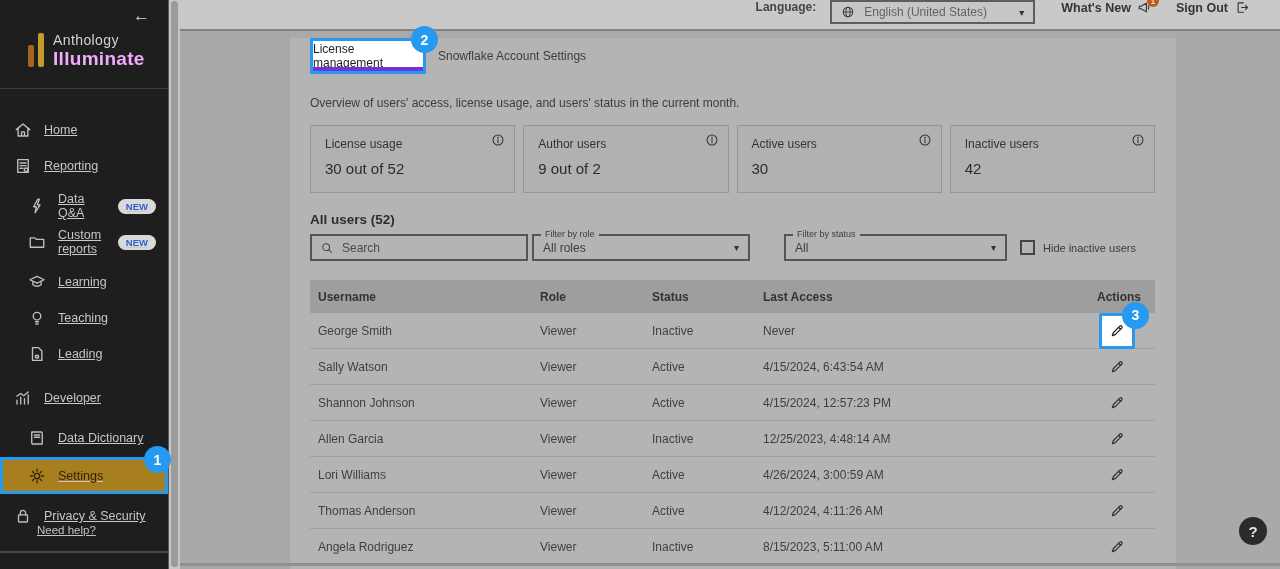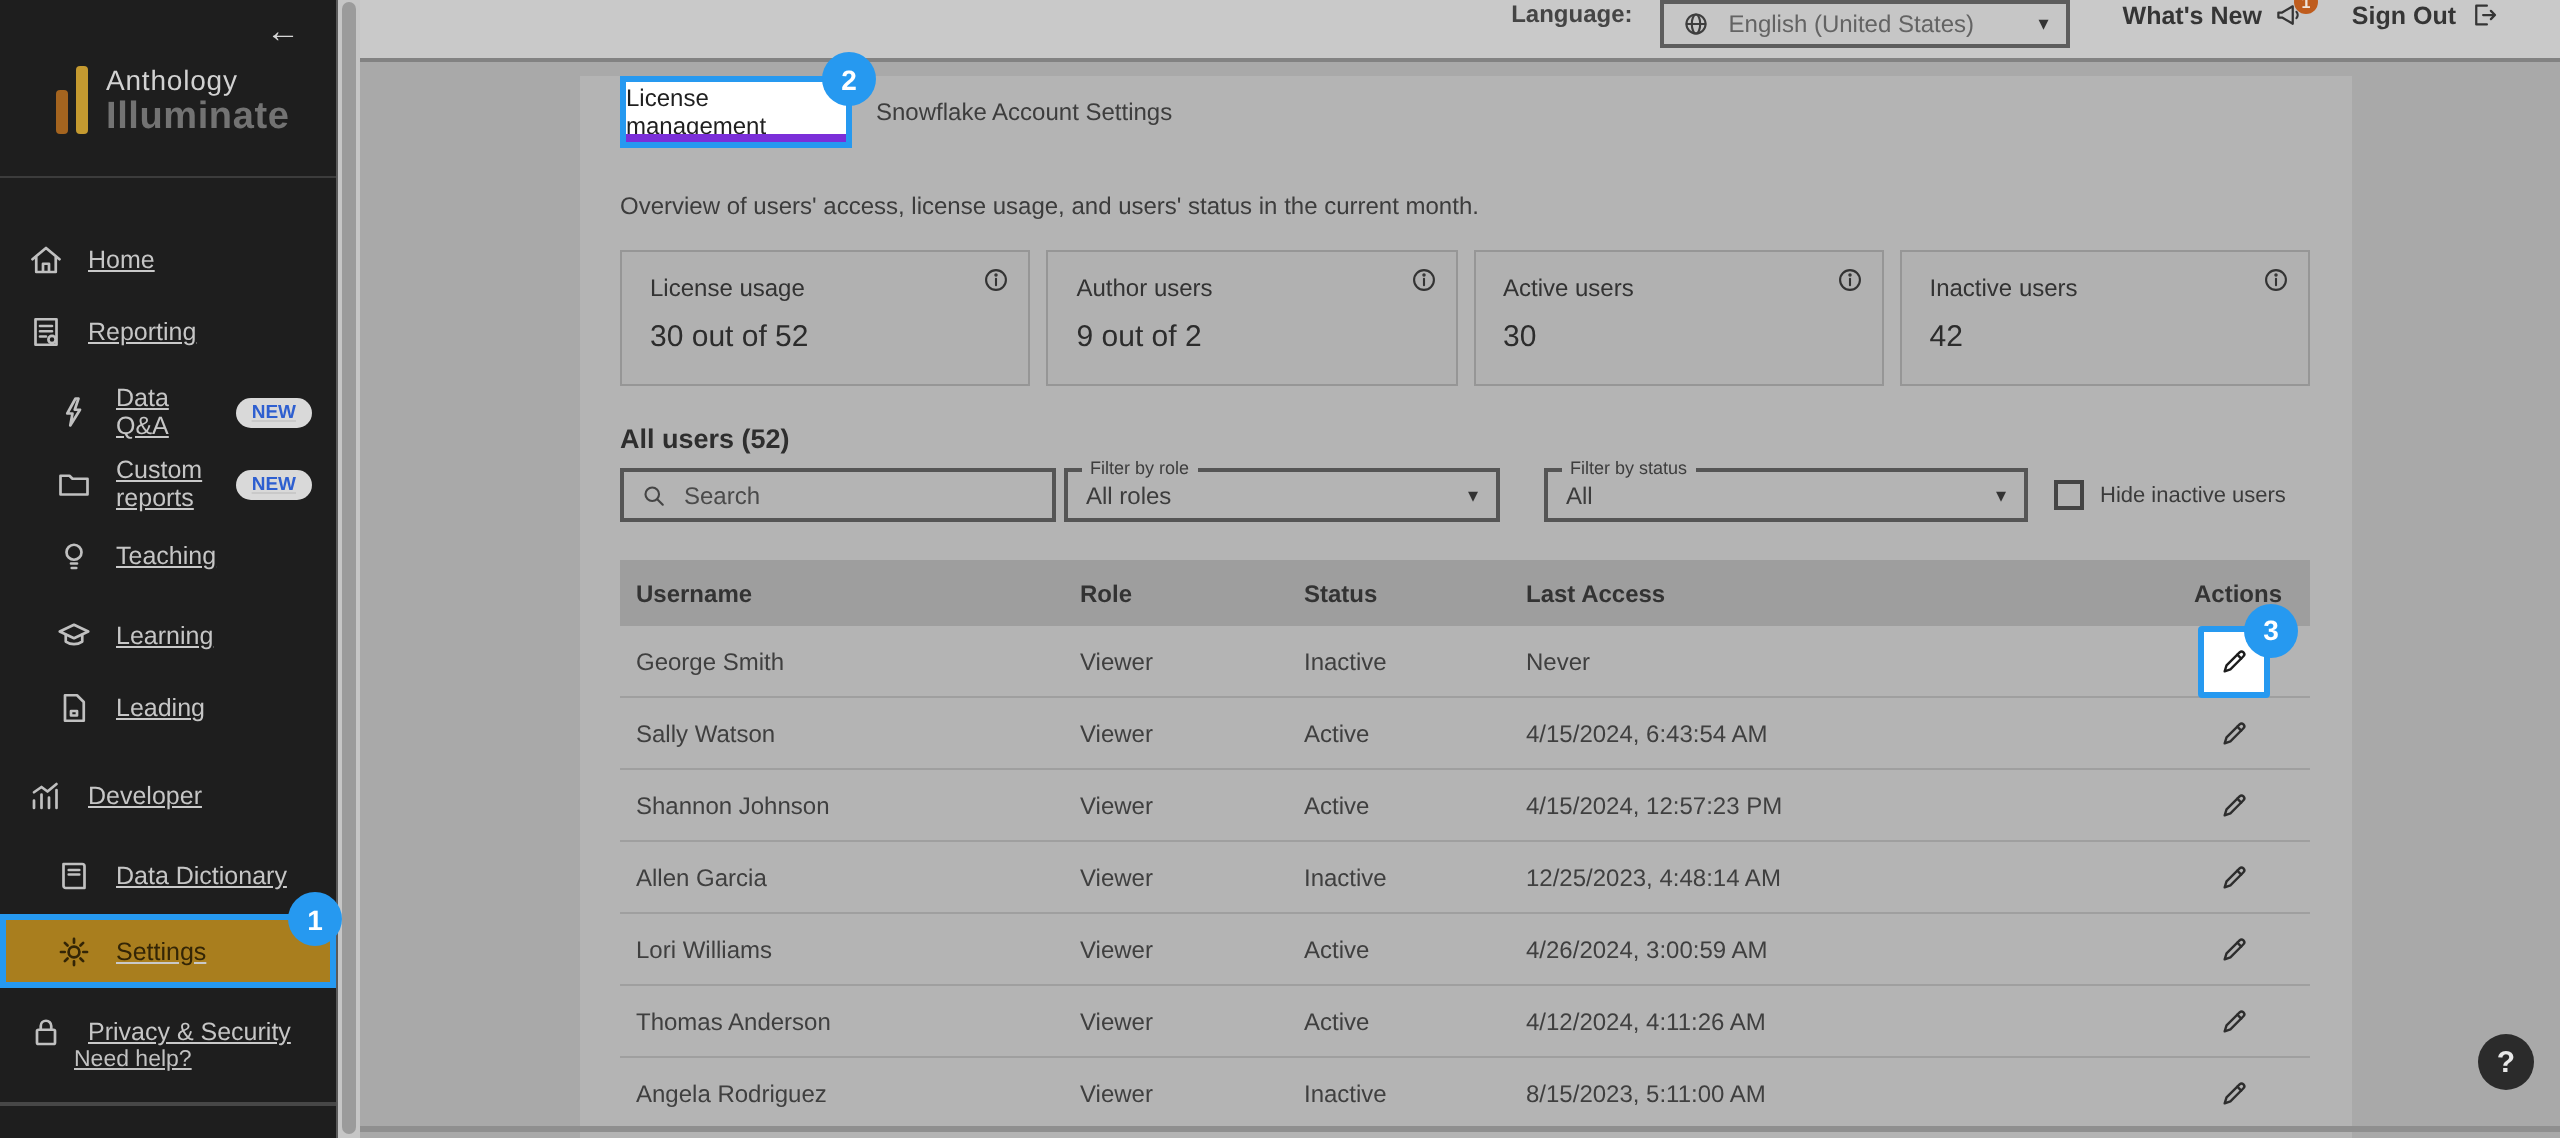--- a/index.html
+++ b/index.html
@@ -11,21 +11,21 @@
   .sidebar { position:absolute; left:0; top:0; width:168px; height:569px;
     background:#1e1e1e; color:#c9c9c9; z-index:5; }
   .back-arrow { position:absolute; top:6px; right:18px; color:#d6d6d6;
     font-size:17px; cursor:pointer; }
   .brand { position:absolute; top:32px; left:28px; display:flex; gap:9px; align-items:flex-end; }
   .brand-bars { display:flex; gap:4px; align-items:flex-end; padding-bottom:3px; }
   .brand-bars i { display:block; width:6px; border-radius:2px; }
   .bar-a { height:22px; background:#a4641f; }
   .bar-b { height:34px; background:#c59a30; }
   .brand-text .l1 { font-size:14px; color:#d2d2d2; letter-spacing:.4px; }
-  .brand-text .l2 { font-size:19px; font-weight:bold; color:#737373; letter-spacing:.3px;text-align:right; }
+  .brand-text .l2 { font-size:19px; font-weight:bold; color:#f0abfc; letter-spacing:.3px;text-align:right; }
   .side-divider { position:absolute; top:88px; left:0; width:100%; height:1px; background:#3c3c3c; }
   .nav { position:absolute; top:112px; left:0; width:100%;text-decoration:underline; }
   .nav-item { position:relative; height:36px; display:flex; align-items:center; gap:12px;
     padding-left:14px; font-size:12.5px; color:#c6c6c6; cursor:pointer; }
   .nav-item .icon { color:#c0c0c0; display:flex; }
   .nav-item.indent { padding-left:28px; }
   .sp4 { margin-top:4px; } .sp8 { margin-top:8px; }
   .new-badge { margin-left:auto; margin-right:12px; background:#d9d9d9; color:#2e5fd0;
     font-size:9.5px; font-weight:bold; padding:2px 8px; border-radius:9px; }
   .nav-item.active { height:37px; margin-top:1px; background:#a97e1e; color:#332506;
@@ -88,21 +88,21 @@
     gap:8px; padding:0 8px; color:#444; }
   .search-box input { border:none; outline:none; background:transparent; font-size:12px;
     color:#3f3f3f; width:150px; font-family:"Liberation Sans", sans-serif; }
   .search-box input::placeholder { color:#4a4a4a; opacity:1; }
   .fselect { position:relative; height:27px; border:2px solid #555; display:flex;
     align-items:center; padding:0 9px; cursor:pointer; }
   .fselect .flabel { position:absolute; top:-7px; left:7px; background:#b4b4b4; padding:0 4px;
     font-size:9px; color:#3d3d3d; }
   .fselect .fvalue { font-size:12px; color:#3c3c3c; flex:1; }
   .sel-role { width:218px; margin-left:4px; }
-  .sel-status { width:242px; margin-left:22px; }
+  .sel-status { width:223px; margin-left:34px; }
   .hide-inactive { display:flex; align-items:center; gap:8px; margin-left:13px; }
   .checkbox { width:15px; height:15px; border:2px solid #444; background:transparent; cursor:pointer; }
   .cb-label { font-size:11px; color:#3b3b3b; }
 
   
   .table { margin-top:19px; width:845px; }
   .thead { display:flex; height:33px; background:#9e9e9e; align-items:center; }
   .thead .cell { font-weight:bold; color:#333; }
   .cell { font-size:12px; color:#3f3f3f; }
   .c-user { width:230px; padding-left:8px; }
@@ -177,37 +177,37 @@
     </div>
     <div class="nav-item indent">
       <span class="icon">
           <svg width="18" height="18" viewBox="0 0 24 24" fill="none" stroke="currentColor" stroke-width="1.8" stroke-linecap="round" stroke-linejoin="round">
             <path d="M3 6.5h6l2 2h10V19H3z"></path>
           </svg>
         </span>
       <span>Custom reports</span>
       <span class="new-badge">NEW</span>
     </div>
+    <div class="nav-item indent sp4">
+      <span class="icon">
+          <svg width="18" height="18" viewBox="0 0 24 24" fill="none" stroke="currentColor" stroke-width="1.8" stroke-linecap="round" stroke-linejoin="round">
+            <path d="M12 4.5 2.5 9 12 13.5 21.5 9z"></path>
+            <path d="M6.5 11.3v4.4c3.2 2.3 7.8 2.3 11 0v-4.4"></path>
+          </svg>
+        </span>
+      <span>Learning</span>
+    </div>
     <div class="nav-item indent">
       <span class="icon">
           <svg width="18" height="18" viewBox="0 0 24 24" fill="none" stroke="currentColor" stroke-width="1.8" stroke-linecap="round" stroke-linejoin="round">
             <circle cx="12" cy="9.5" r="5"></circle>
             <path d="M10 17h4M10.5 20h3"></path>
           </svg>
         </span>
       <span>Teaching</span>
-    </div>
-    <div class="nav-item indent sp4">
-      <span class="icon">
-          <svg width="18" height="18" viewBox="0 0 24 24" fill="none" stroke="currentColor" stroke-width="1.8" stroke-linecap="round" stroke-linejoin="round">
-            <path d="M12 4.5 2.5 9 12 13.5 21.5 9z"></path>
-            <path d="M6.5 11.3v4.4c3.2 2.3 7.8 2.3 11 0v-4.4"></path>
-          </svg>
-        </span>
-      <span>Learning</span>
     </div>
     <div class="nav-item indent">
       <span class="icon">
           <svg width="18" height="18" viewBox="0 0 24 24" fill="none" stroke="currentColor" stroke-width="1.8" stroke-linecap="round" stroke-linejoin="round">
             <path d="M6 3.5h8l4.5 4.5v12.5H6z"></path>
             <path d="M10 14h4v3h-4z"></path>
           </svg>
         </span>
       <span>Leading</span>
     </div>

